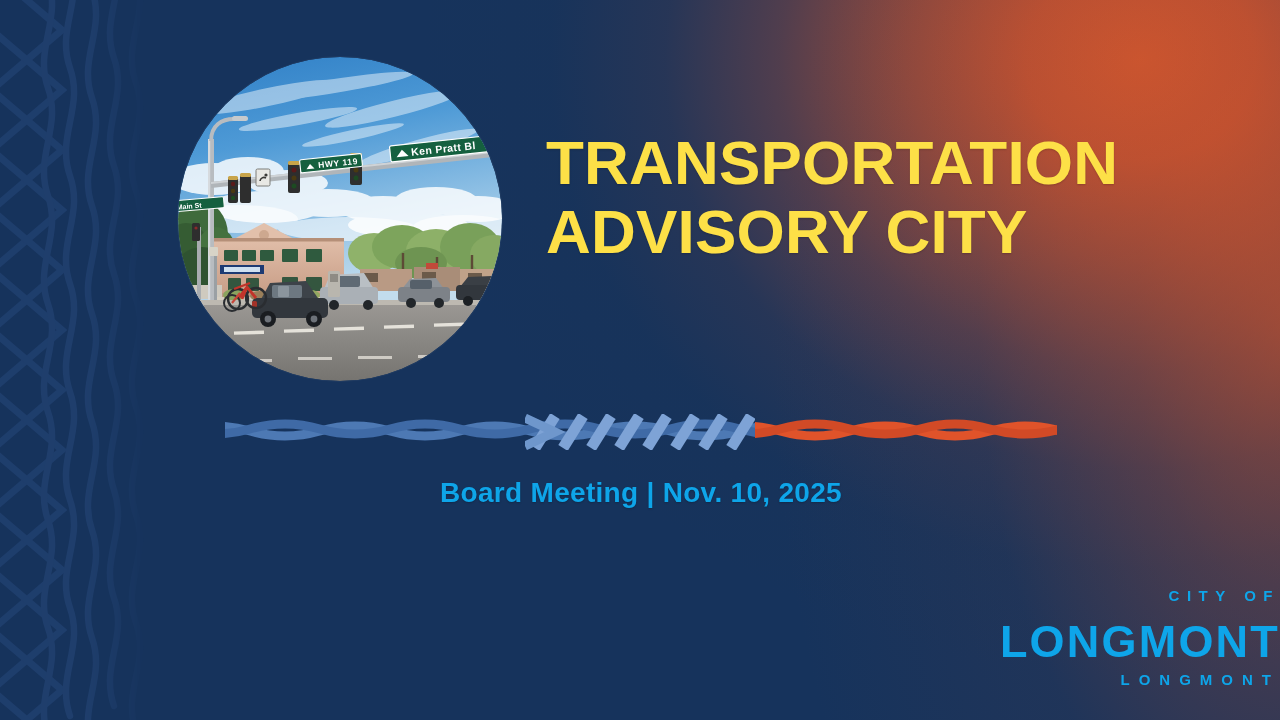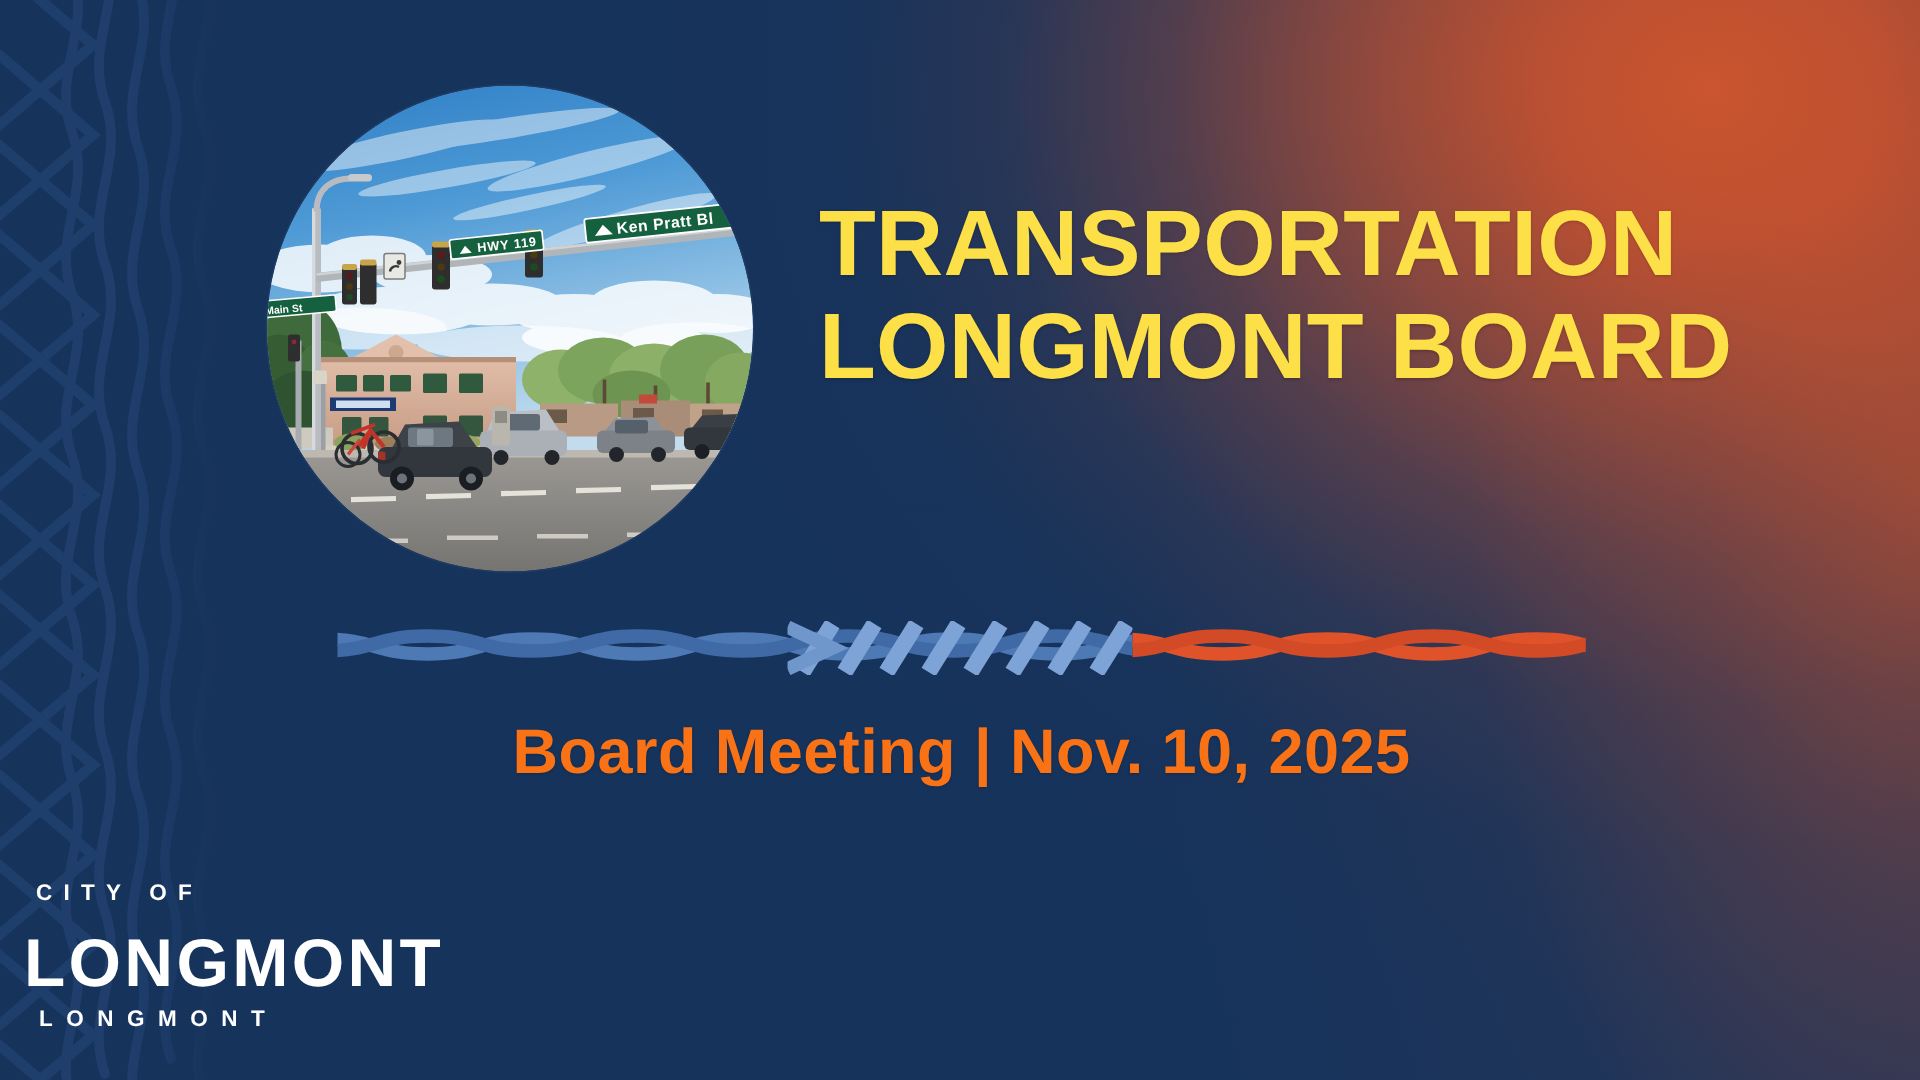--- a/index.html
+++ b/index.html
@@ -86,35 +86,35 @@
     left:225px; top:414px;
     width:832px; height:36px;
   }
   .divider svg { display:block; width:100%; height:100%; }
 
   
   .subtitle {
     position:absolute;
     left:0; right:0; top:477px;
     text-align:center;
-    color:#f97316;
-    font-size:42px;
+    color:#0ea5e9;
+    font-size:28px;
     font-weight:bold;
     letter-spacing:0.3px;
     padding-left:2px;
     text-shadow:0 1px 2px rgba(0,0,0,0.2);
   }
 
   
   .logo {
     position:absolute;
     left:0; right:0; top:588px;
-    text-align:left;
-    color:#ffffff;
-    padding-left:16px;
+    text-align:right;
+    color:#0ea5e9;
+    padding-left:6px;
   }
   .logo-top {
     font-size:15px;
     font-weight:bold;
     letter-spacing:7.5px;
     line-height:1;
     padding-left:8px;
   }
   .logo-main {
     font-size:45px;
@@ -437,21 +437,21 @@
         <g>
           <rect x="150" y="214" width="12" height="26" rx="1.5" fill="#b9b6ae"></rect>
           <rect x="152" y="217" width="8" height="8" fill="#8e8b84"></rect>
         </g>
       </g>
     </svg>
   </div>
 
   <div class="title-block">
     <div class="title-line">TRANSPORTATION</div>
-    <div class="title-line">LONGMONT BOARD</div>
+    <div class="title-line">ADVISORY CITY</div>
   </div>
 
   <div class="divider">
     <svg viewBox="0 0 832 36" preserveAspectRatio="none" xmlns="http://www.w3.org/2000/svg">
       <defs>
         <clipPath id="leftHalf">
             <rect x="0" y="0" width="530" height="36"></rect>
           </clipPath>
         <clipPath id="stripeZone">
             <rect x="300" y="0" width="230" height="36"></rect>

